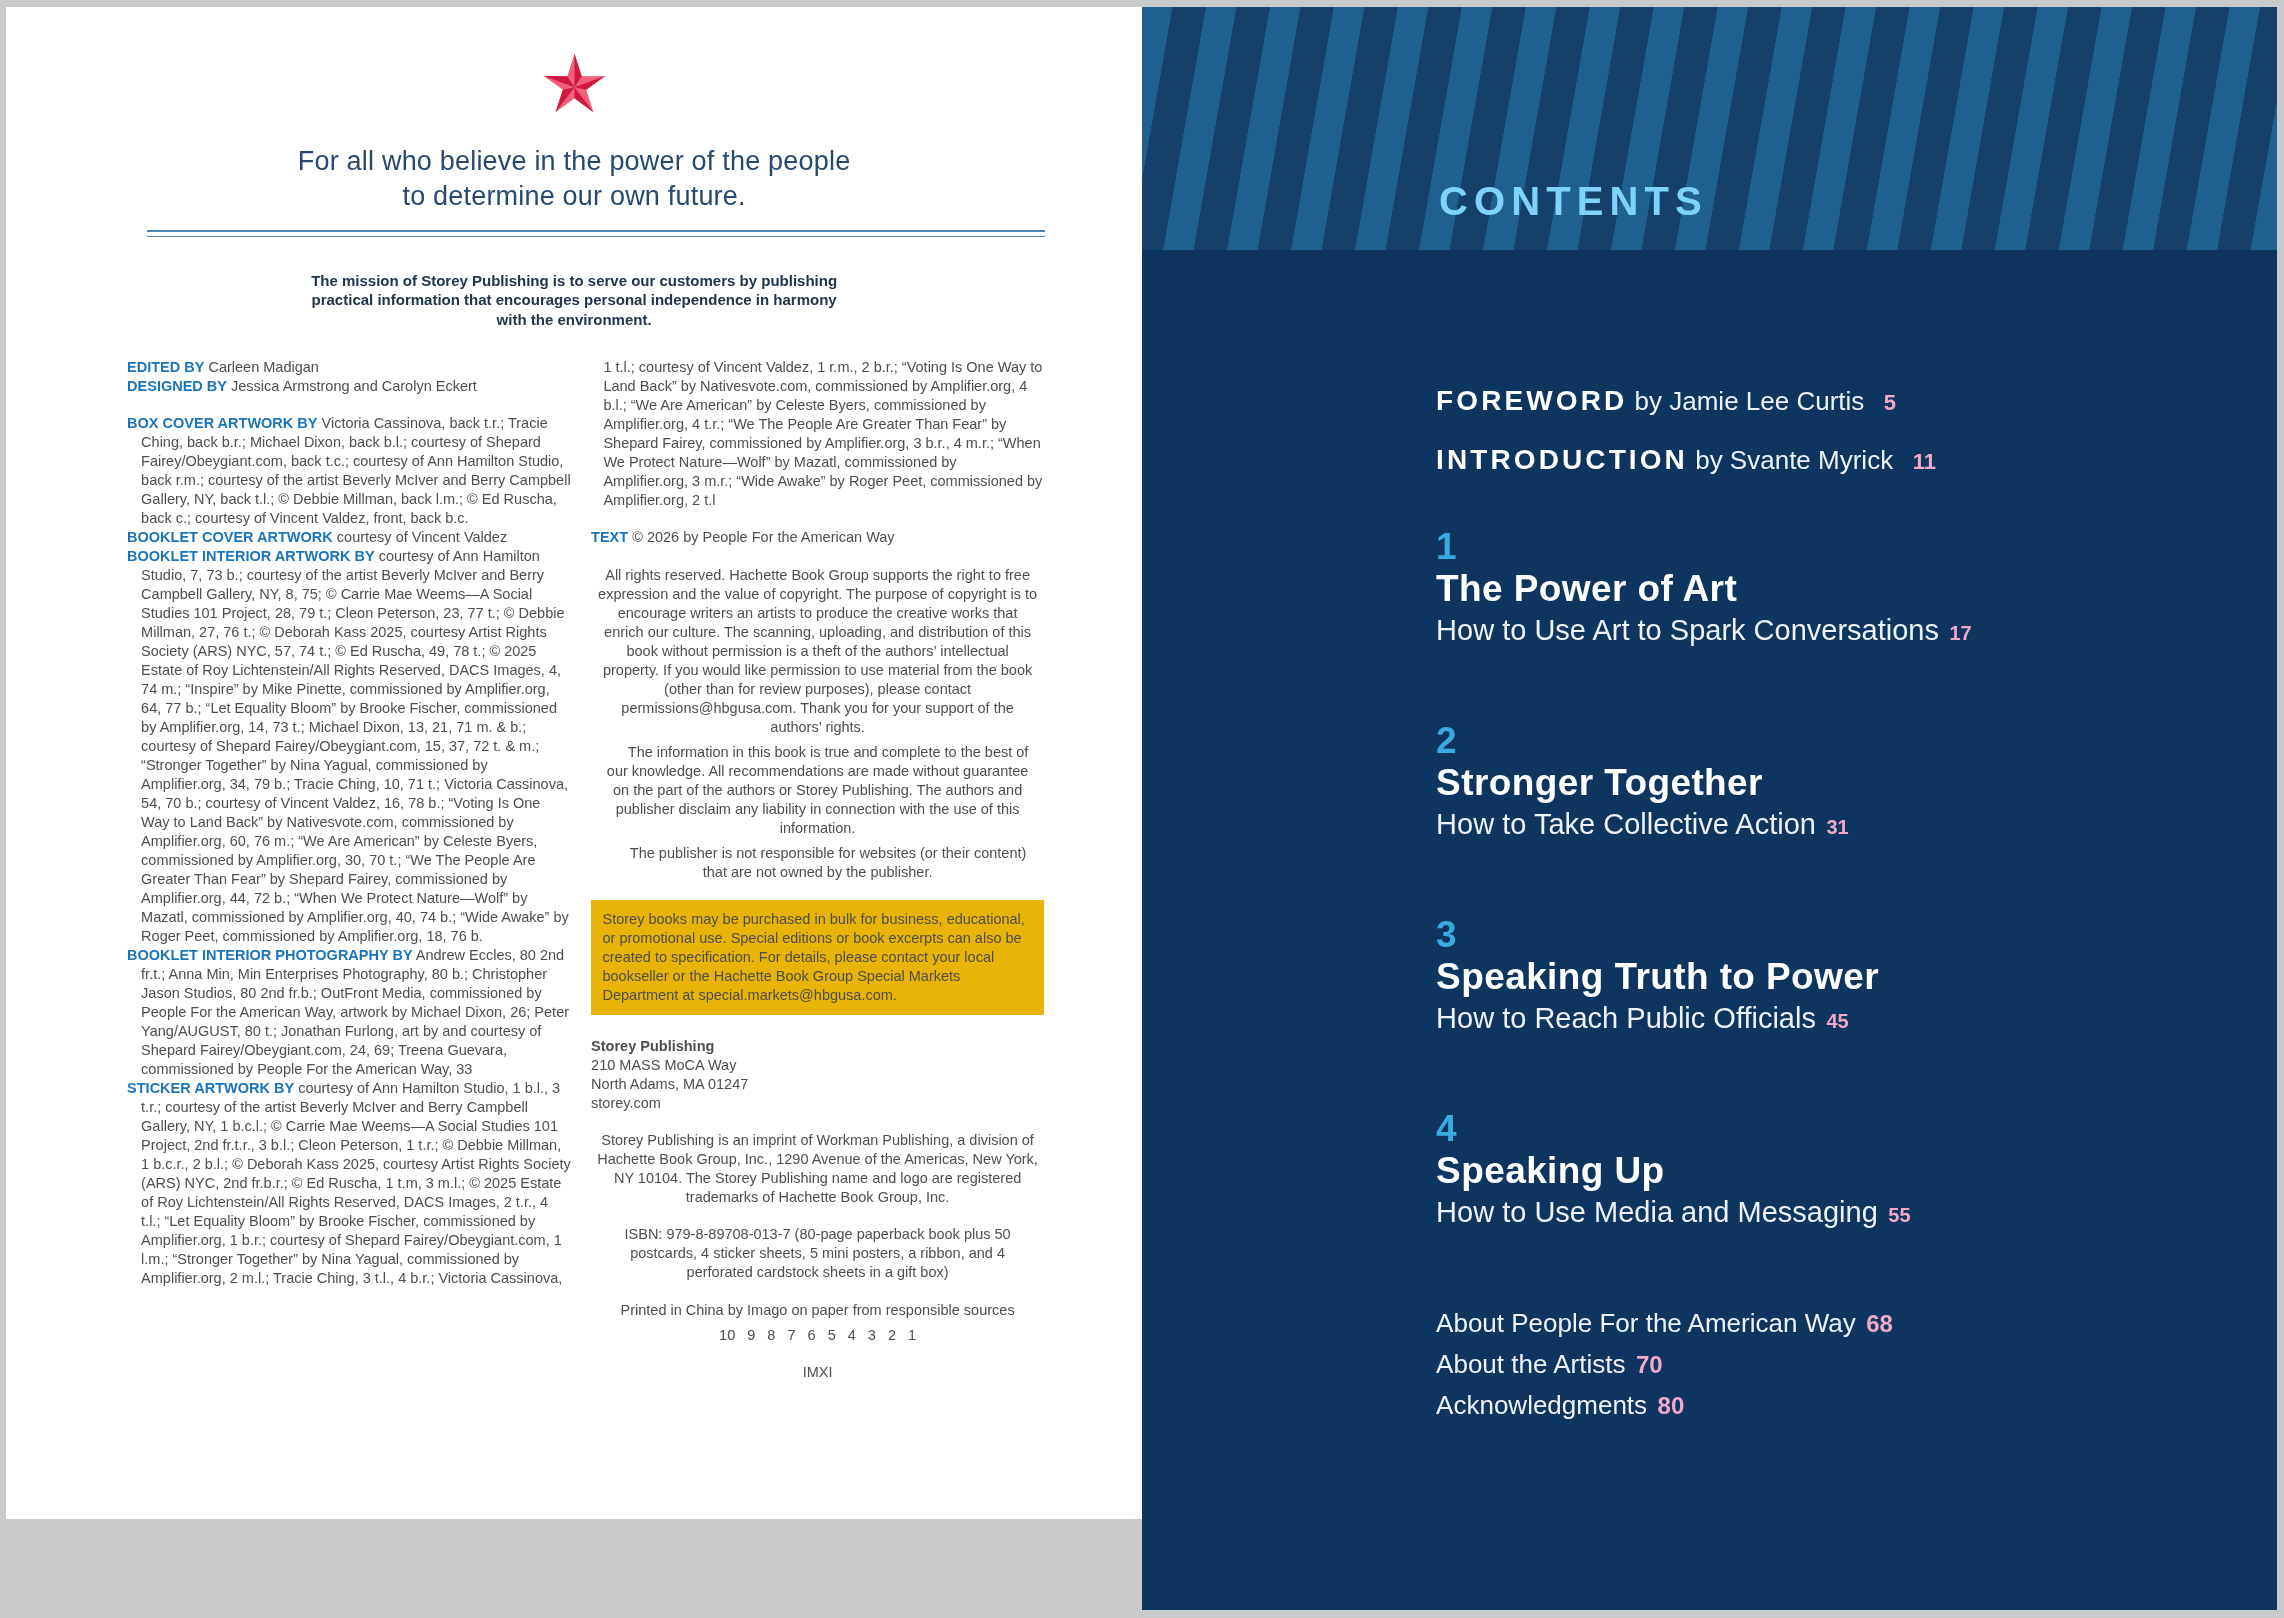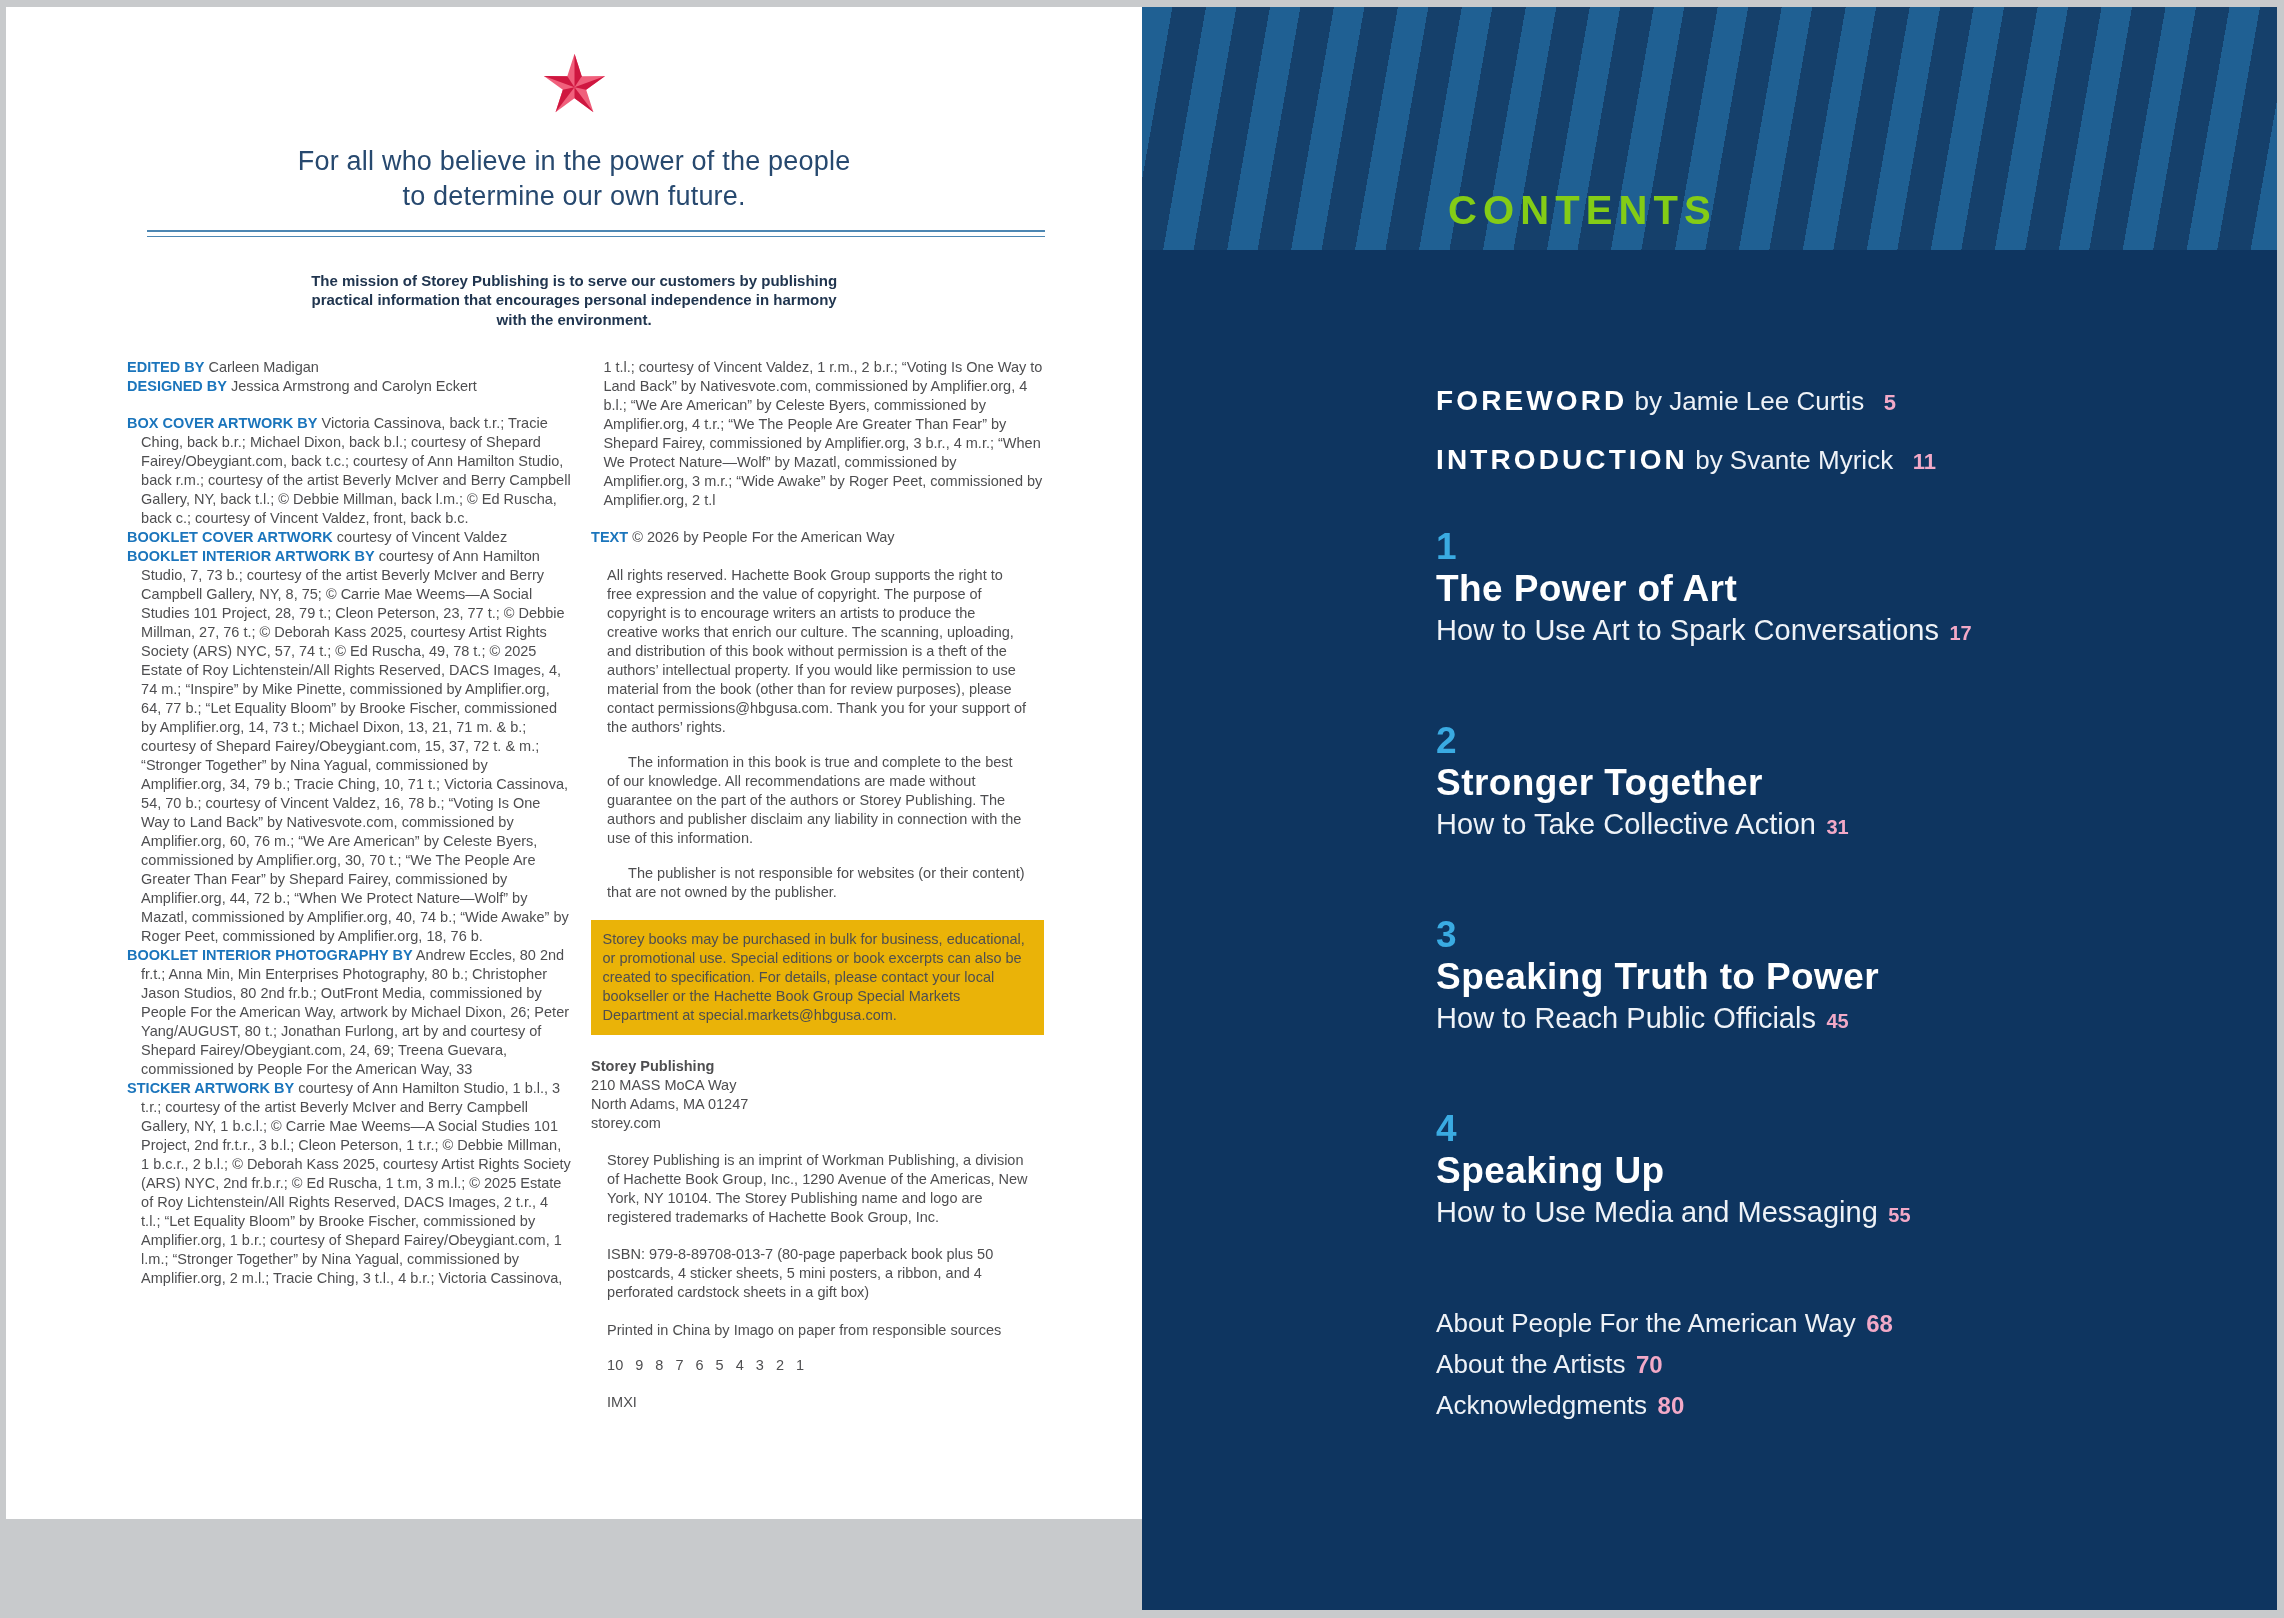--- a/index.html
+++ b/index.html
@@ -19,34 +19,34 @@
     border-top:2.6px solid #4d87b3;border-bottom:1.8px solid #4d87b3;}
   .mission{position:absolute;top:264px;left:50%;transform:translateX(-50%);width:527px;
     text-align:center;font-size:15px;font-weight:700;line-height:19.3px;color:#20354f;}
   .col{position:absolute;top:351px;font-size:14.5px;line-height:19px;color:#4e4e50;}
   .col-left{left:121px;width:444px;}
   .col-right{left:585px;width:453px;}
   p.credit{margin:0;padding-left:14px;text-indent:-14px;}
   .lbl{color:#1b75bc;font-weight:700;}
   .gap{height:18.4px;}
   p.cont{margin:0 0 18.4px 0;padding-left:12.3px;}
-  p.body{margin:16px;}
+  p.body{margin:6px;text-align:center;}
   p.mt{margin-top:18.4px;}
   p.findent{text-indent:21px;}
   .bulk-box{background:#eab308;margin-top:18.4px;padding:9.7px 11.4px;}
   .bulk-box p{margin:0;}
   .addr{margin-top:22px;}
   .addr div{line-height:19px;}
   .addr-name{font-weight:700;}
   .runline{word-spacing:8px;}
   
   .page-right{position:absolute;left:1136px;top:0;width:1135px;height:1603px;background:#0e3560;overflow:hidden;}
   .stripes{position:absolute;left:0;top:0;width:100%;height:243px;
     background:repeating-linear-gradient(100deg,#1f6093 0px,#1f6093 30px,#15406b 30px,#15406b 63px);}
-  .contents-title{position:absolute;left:294px;top:169px;margin:12px;color:#84cc16;
+  .contents-title{position:absolute;left:294px;top:169px;margin:3px;color:#7dd3fc;
     font-size:40px;font-weight:800;letter-spacing:6.1px;}
   .toc{position:absolute;left:294px;top:378px;width:808px;color:#ffffff;}
   .fm{font-size:26px;font-weight:300;line-height:32px;margin-bottom:24.6px;color:#eef2f7;}
   .fm-label{font-size:28px;font-weight:700;letter-spacing:3.1px;color:#ffffff;}
   .pg{color:#f2a9c7;font-weight:700;}
   .fm .pg{font-size:22px;margin-left:12.3px;}
   .chapters{margin-top:49px;}
   .ch{margin-bottom:69px;}
   .ch-num{color:#3aabe2;font-size:37px;font-weight:800;line-height:39px;}
   .ch-title{font-size:37px;font-weight:800;line-height:46px;letter-spacing:0.4px;color:#ffffff;}

